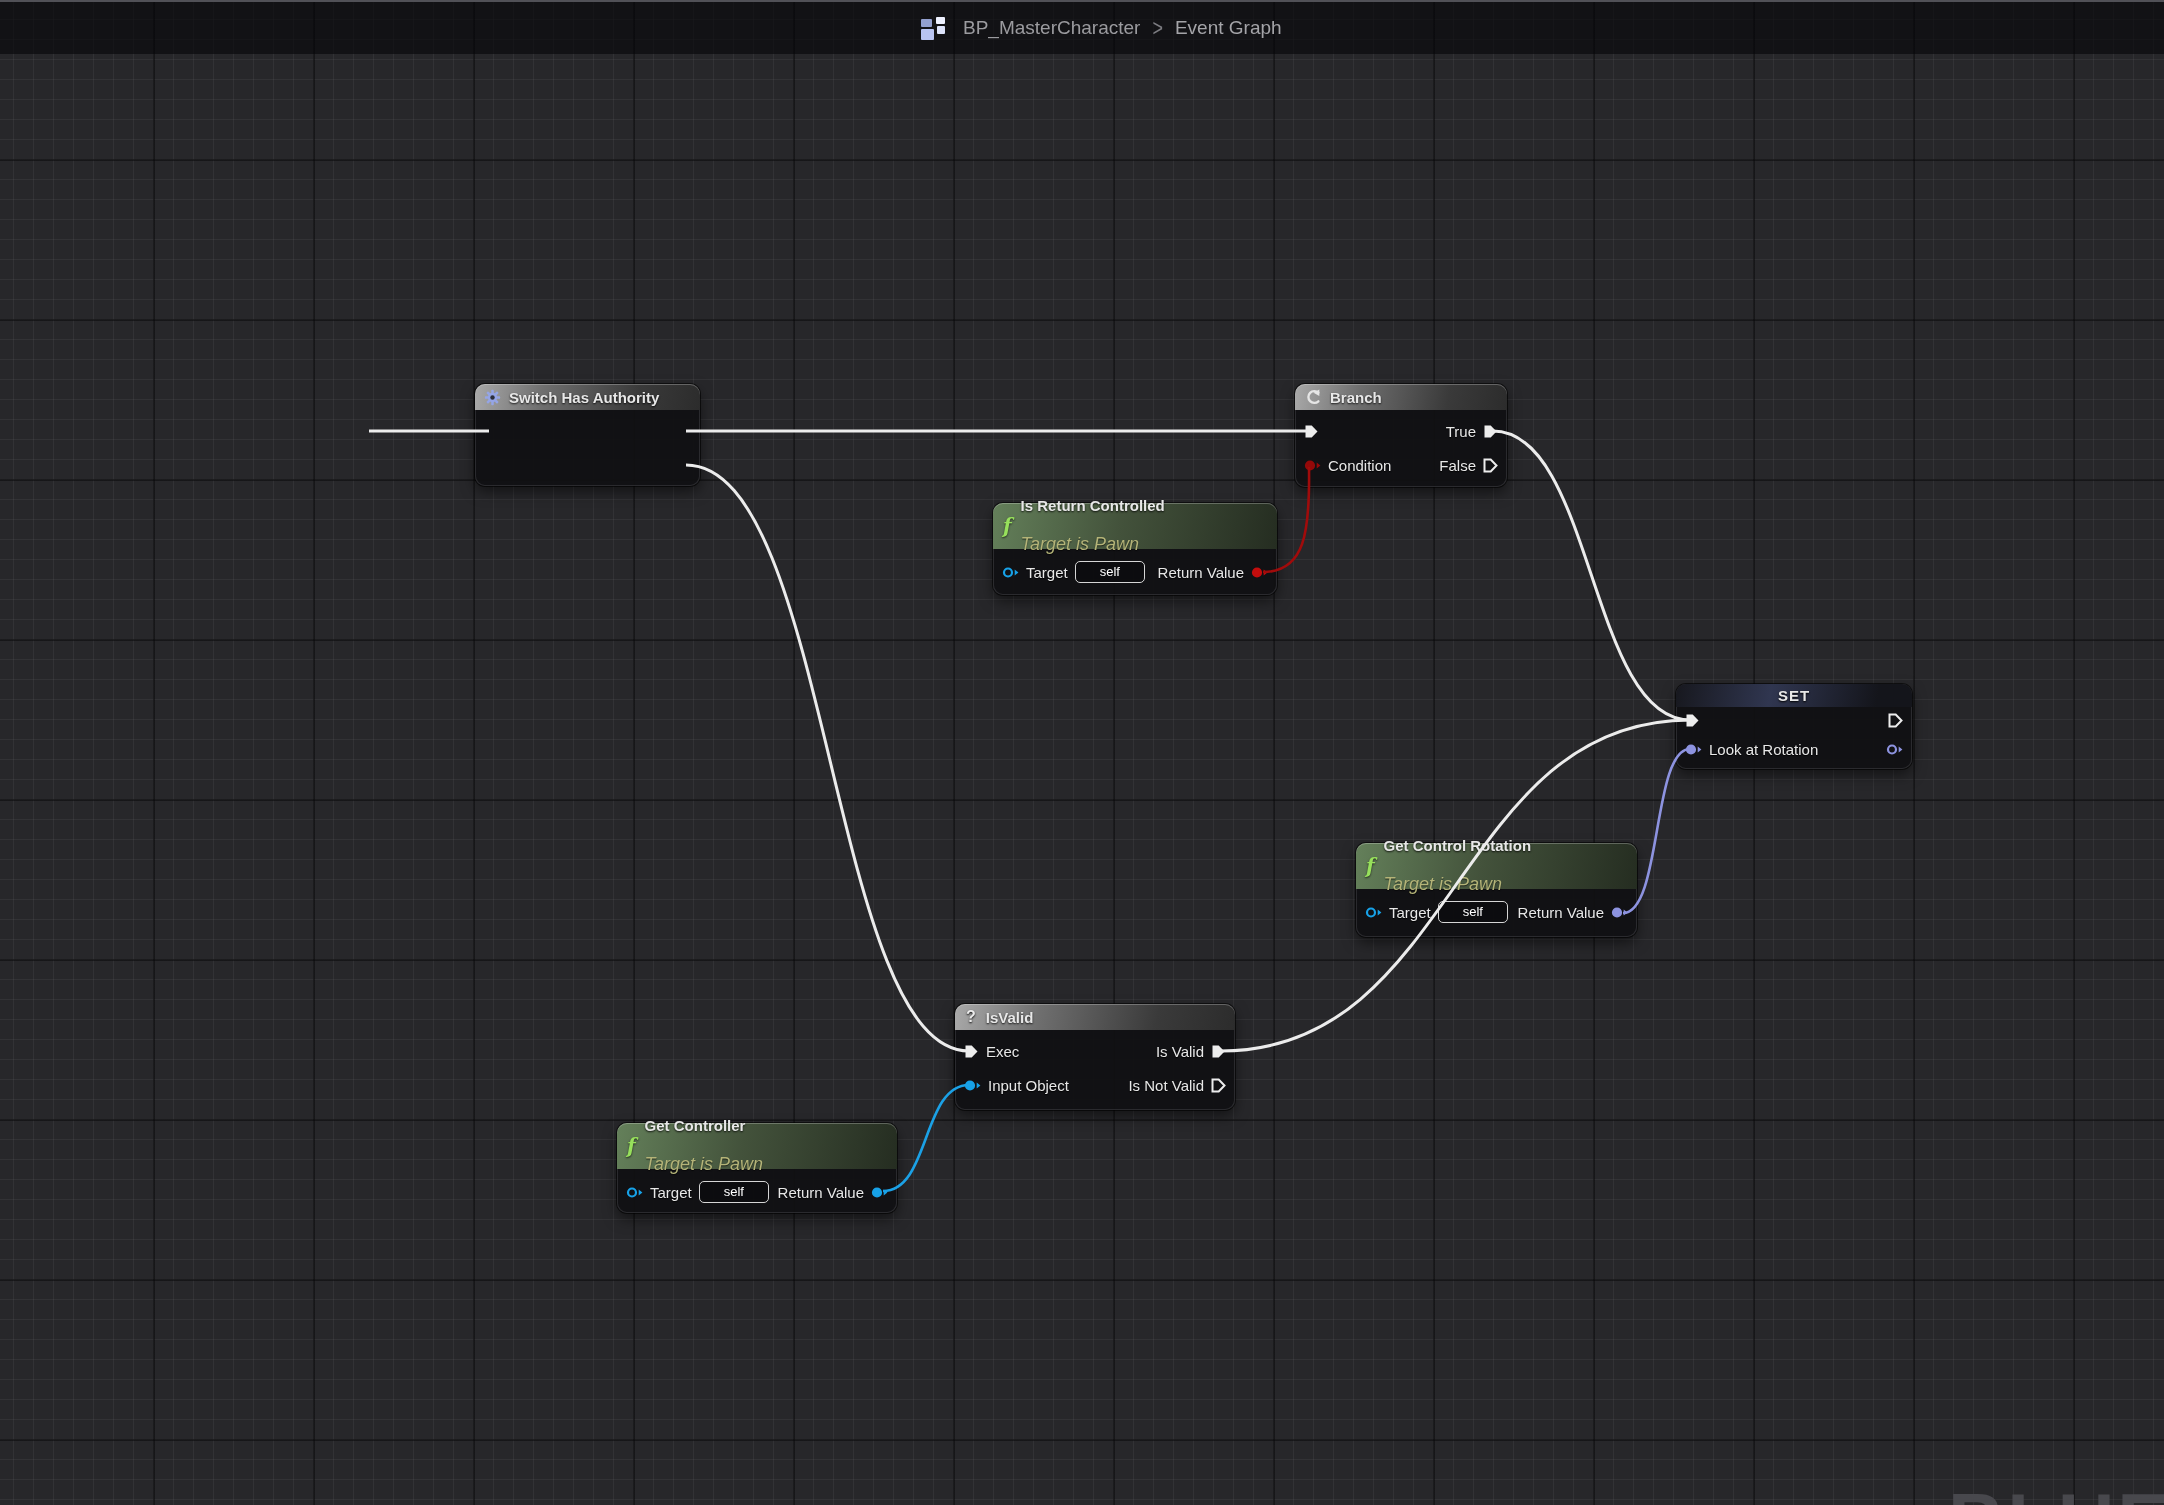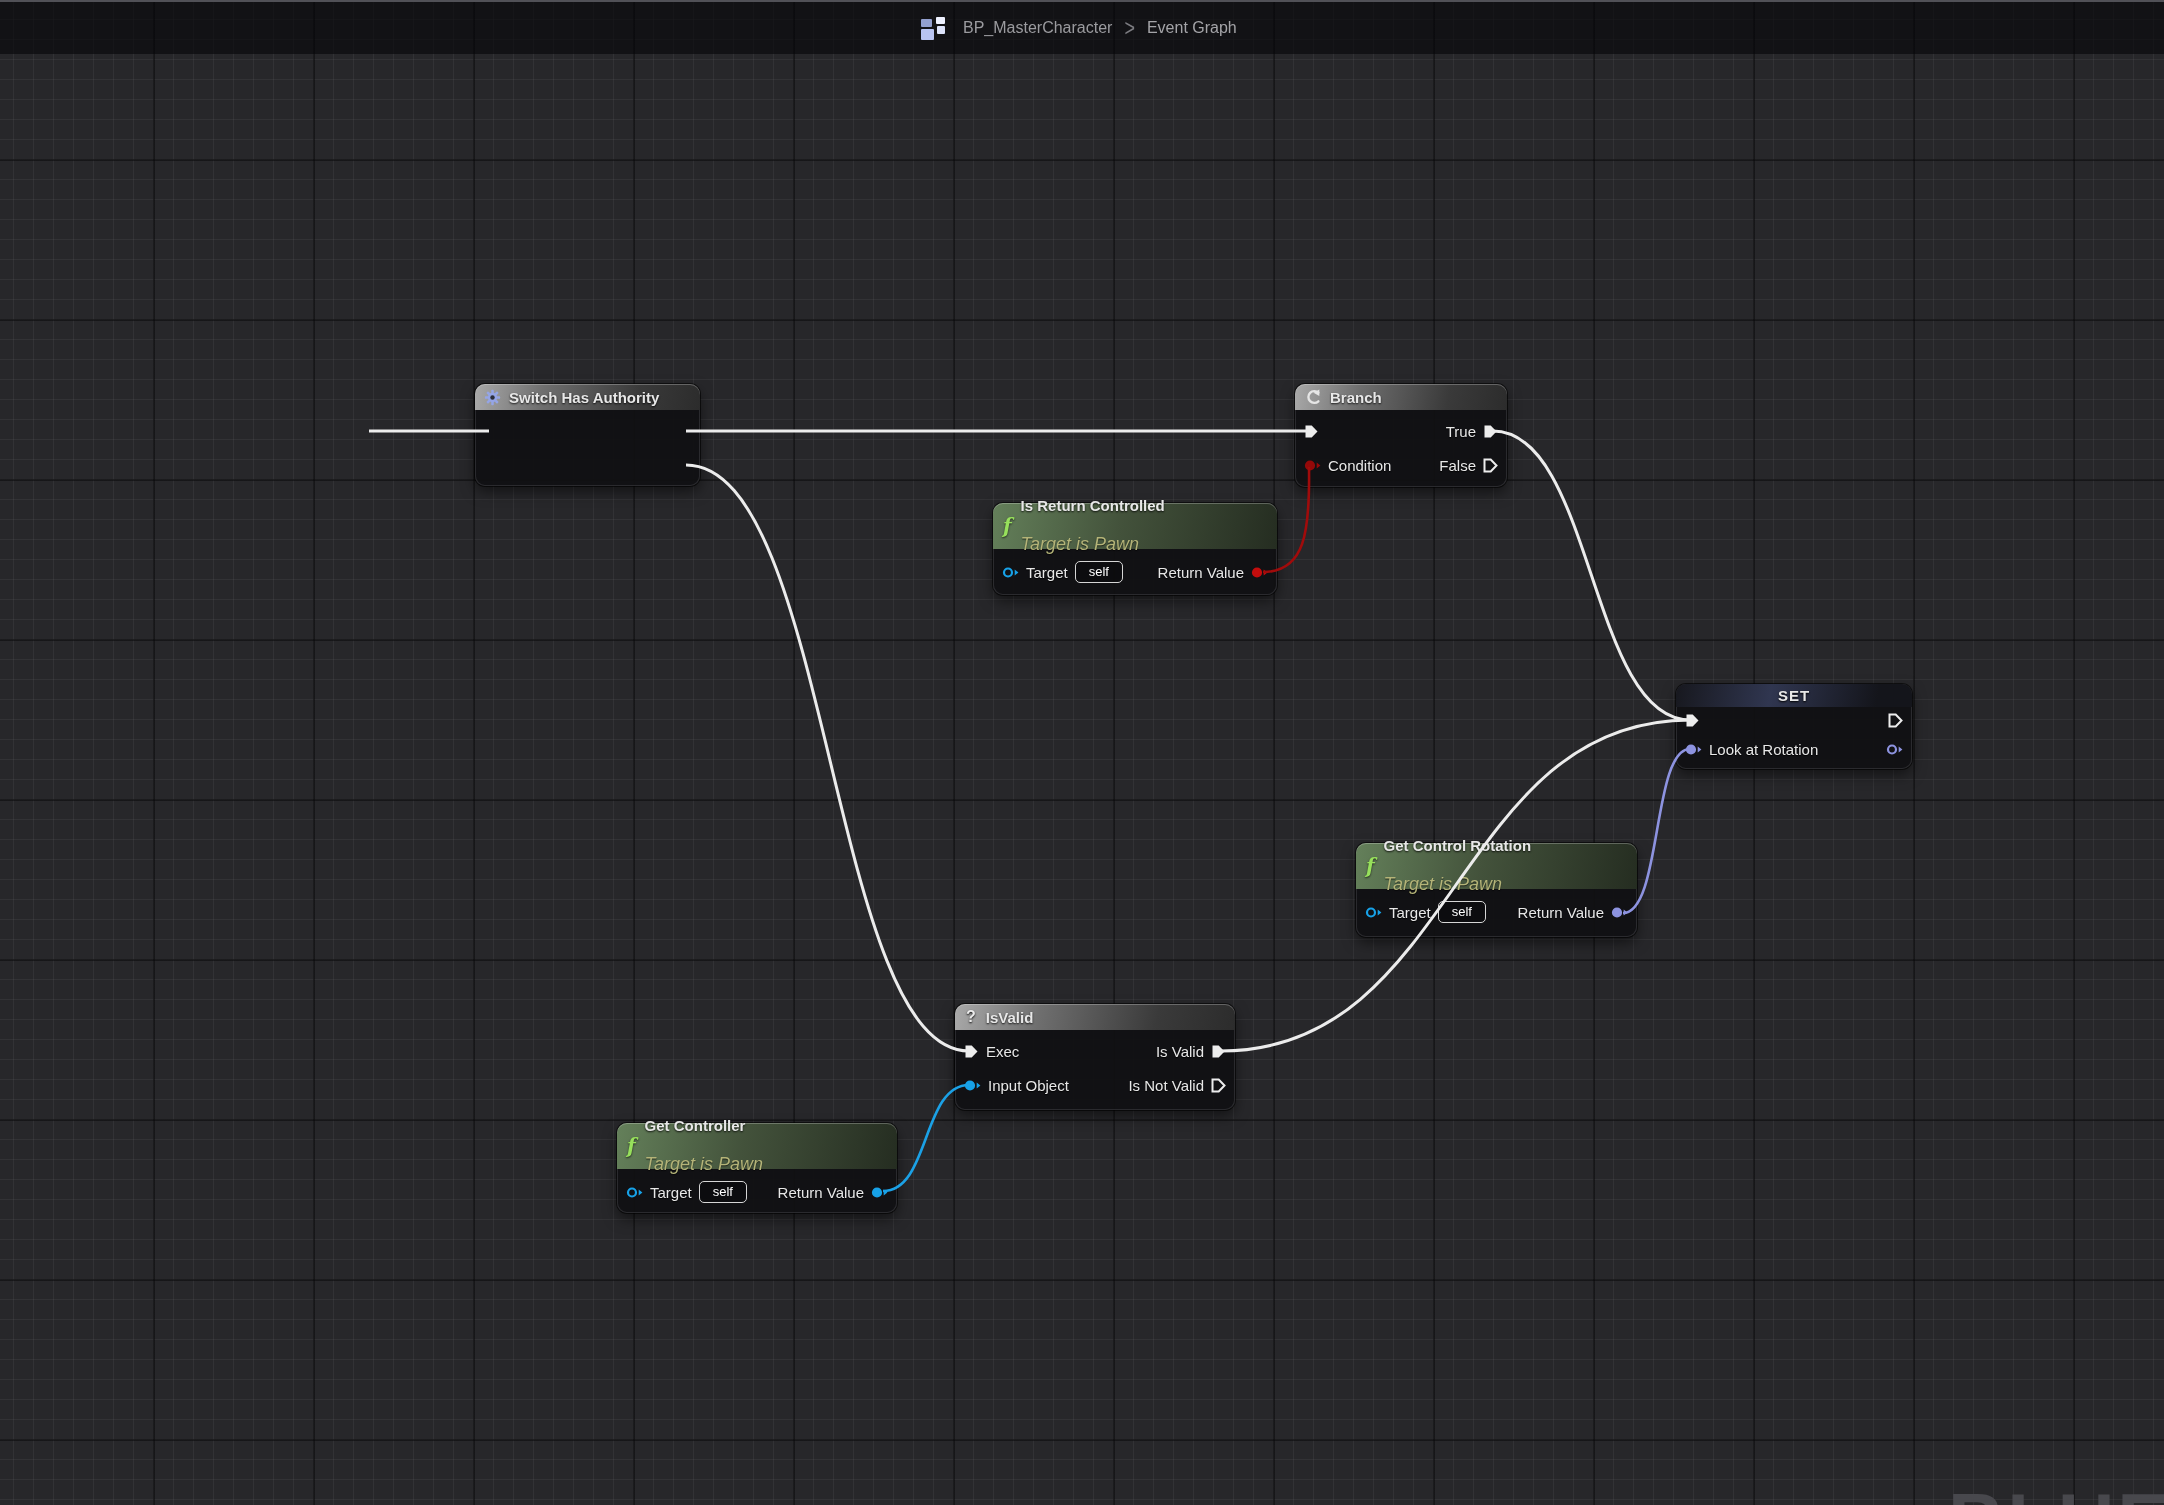--- a/index.html
+++ b/index.html
@@ -14,21 +14,21 @@
       linear-gradient(90deg, rgba(255,255,255,0.05) 1px, transparent 1px);
     background-size:160px 160px,160px 160px,20px 20px,20px 20px;
     background-position:-7px -1px;
   }
   
   #topbar{
     position:absolute;left:0;top:0;width:100%;height:54px;z-index:10;
     background:rgba(6,6,9,0.64);border-top:2px solid #515157;box-sizing:border-box;
   }
   #breadcrumb{position:absolute;left:920px;top:0;height:52px;display:flex;align-items:center;gap:12px;}
-  .crumb{font-size:16px;color:#9b9b9f;}
+  .crumb{font-size:19px;color:#9b9b9f;}
   .crumb-sep{font-size:18px;color:#7c7c81;transform:scaleY(1.3);}
   .crumb-current{color:#a4a4a8;}
   
   #watermark{
     position:absolute;left:1948px;top:1476px;z-index:1;
     font-size:78px;font-weight:bold;letter-spacing:3px;color:#48484d;white-space:nowrap;
   }
   
   .node{
     position:absolute;z-index:3;border-radius:10px;color:#e8e8e8;
@@ -46,21 +46,21 @@
   .hdr-set  {background:linear-gradient(100deg,#17181e 0%,#303650 40%,#14151b 85%);border-radius:10px 10px 0 0;}
   .ttl{font-weight:bold;font-size:15px;text-shadow:0 1px 2px rgba(0,0,0,0.85);white-space:nowrap;}
   .ttl-wrap{display:flex;flex-direction:column;line-height:1.2;}
   .subttl{font-style:italic;font-weight:normal;font-size:18px;color:#b4b478;text-shadow:0 1px 1px rgba(0,0,0,0.6);margin-top:19px;}
   .body{padding-top:4px;}
   .row{height:34px;display:flex;align-items:center;justify-content:space-between;padding:0 9px;}
   .row-func{height:46px;display:flex;align-items:center;justify-content:space-between;padding:0 9px;}
   .in,.out{display:flex;align-items:center;gap:7px;}
   .out{margin-left:auto;}
   .lbl{text-shadow:0 1px 1px #000;white-space:nowrap;}
-  .selfbox{border:1.5px solid #d6d6d6;border-radius:5px;padding:0 13px;height:20px;line-height:20px;
+  .selfbox{border:1.5px solid #d6d6d6;border-radius:5px;padding:0 24px;height:20px;line-height:20px;
            font-size:13px;color:#fff;background:rgba(0,0,0,0.25);}
   
   .set-title{height:20px;padding-top:3px;text-align:center;font-weight:bold;letter-spacing:1px;
              font-size:15px;text-shadow:0 1px 2px #000;}
   .row-set{height:26px;display:flex;align-items:center;justify-content:space-between;padding:0 9px;}
   .row-set2{height:32px;display:flex;align-items:center;justify-content:space-between;padding:0 9px;gap:48px;}
   
   .diamond{width:11px;height:11px;border:2.5px solid #f2f2f2;border-radius:2px;transform:rotate(45deg);margin:0 3px;flex:none;}
   .evbadge{width:13px;height:13px;border:3px solid #da2c2c;border-radius:3px;background:rgba(25,2,2,0.7);margin-left:auto;flex:none;}
   .qicon{font-weight:bold;font-size:16px;color:#ececec;text-shadow:0 1px 2px #000;margin:0 2px;}

